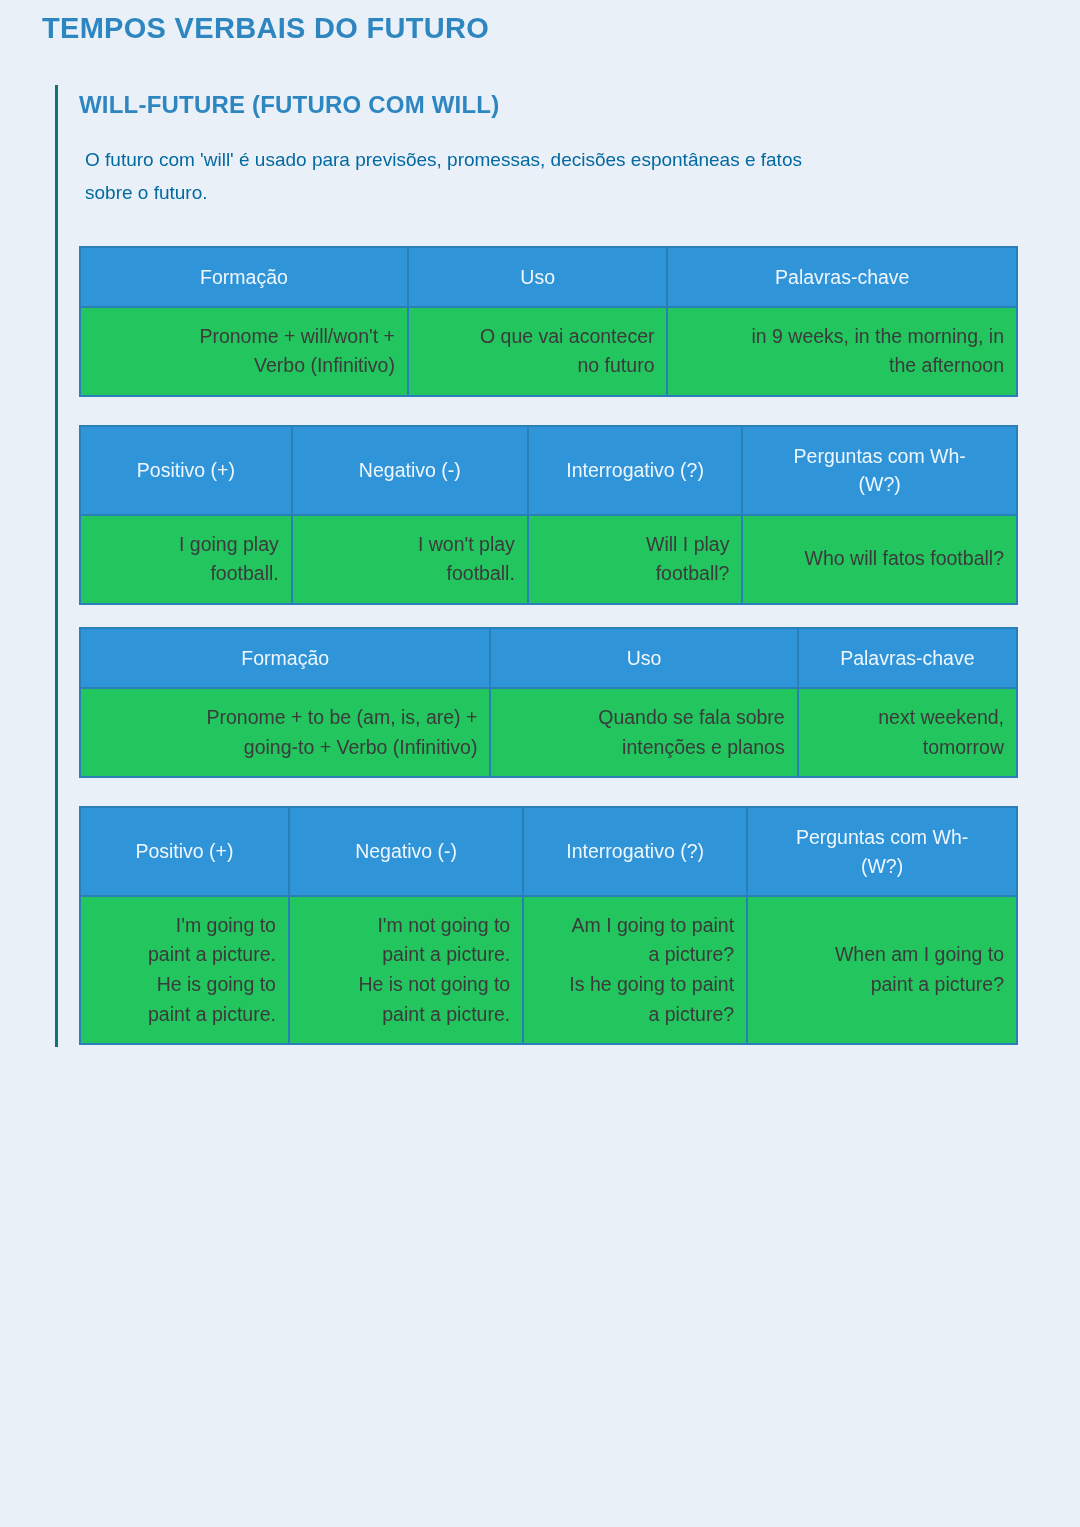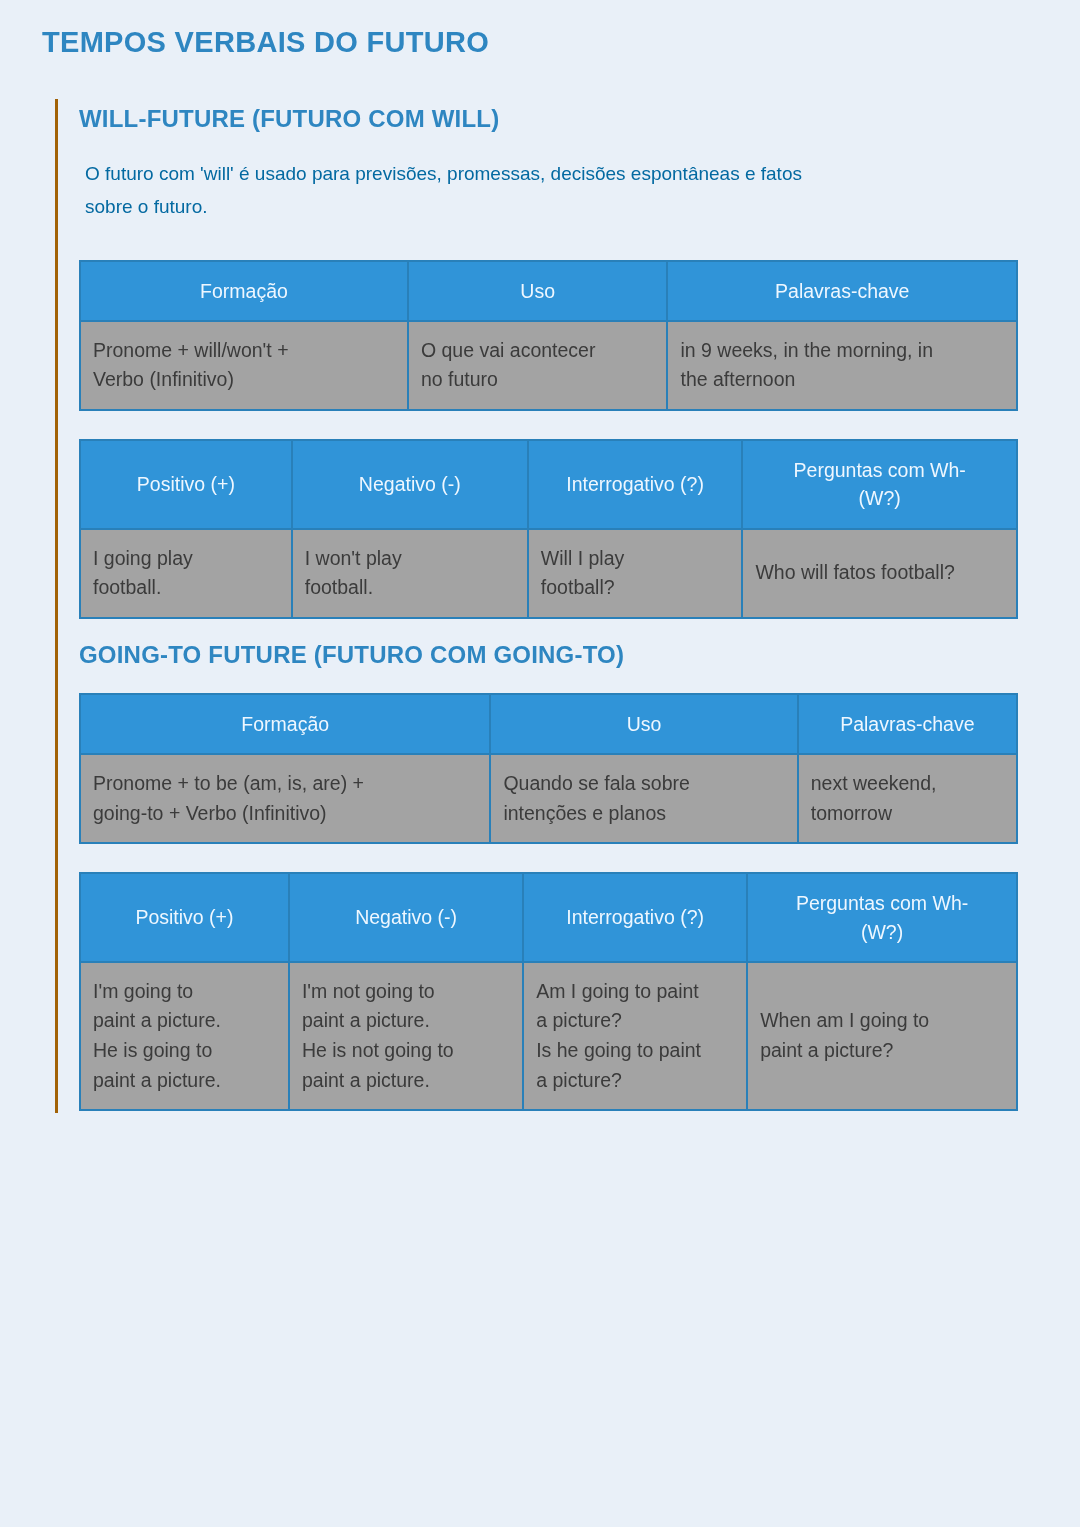--- a/index.html
+++ b/index.html
@@ -7,72 +7,72 @@
   body {
     min-height: 1527px;
     background: #e9f0f8;
     font-family: "Liberation Sans", sans-serif;
     color: #3b3b3b;
     overflow: hidden;
   }
   .page {
     width: 876px;
     min-height: 1527px;
-    padding-top: 24px;
+    padding-top: 10px;
   }
   .page-title {
     margin: 2px 0 0 42px;
     font-size: 29px;
     font-weight: 600;
     letter-spacing: 0.3px;
     color: #2e86c1;
   }
   .content-block {
     margin: 40px 0 0 55px;
-    border-left: 3px solid #a16207;
+    border-left: 3px solid #0f766e;
     padding: 6px 62px 2px 21px;
   }
   .section-heading {
     font-size: 24px;
     font-weight: 600;
     letter-spacing: 0.2px;
     color: #2e86c1;
     margin-bottom: 24px;
   }
   .section-desc {
     font-size: 19px;
     line-height: 1.75;
     color: #0369a1;
     margin: 0 0 36px 6px;
     max-width: 932px;
   }
   table.grid {
     border-collapse: collapse;
     table-layout: fixed;
     width: 939px;
-    background: #a3a3a3;
+    background: #22c55e;
     margin-bottom: 28px;
   }
   table.grid th {
     background: #3094d8;
     color: #eef7ff;
     font-weight: 400;
     font-size: 19.5px;
     line-height: 1.45;
     padding: 15px 10px;
     border: 2px solid #2980b9;
     text-align: center;
     white-space: pre-line;
   }
   table.grid td {
     font-size: 19.5px;
     line-height: 1.52;
     padding: 14px 12px;
     border: 2px solid #2980b9;
-    text-align: left;
+    text-align: right;
     white-space: pre-line;
     color: #3b3b3b;
     margin-left: 35px;
   }
   section.tense-section:last-child table.grid.forms-table { margin-bottom: 0; }
   section.tense-section + section.tense-section { margin-top: -6px; }
 </style>
 </head>
 <body>
 
@@ -135,21 +135,20 @@
 football.</td>
             <td>Will I play
 football?</td>
             <td>Who will fatos football?</td>
           </tr>
         </tbody>
       </table>
     </section>
 
     <section class="tense-section">
-      <h2 class="section-heading">GOING-TO FUTURE (FUTURO COM GOING-TO)</h2>
 
       <table class="grid overview-table">
         <colgroup>
           <col style="width:43.8%">
           <col style="width:32.8%">
           <col style="width:23.4%">
         </colgroup>
         <thead>
           <tr>
             <th>Formação</th>

